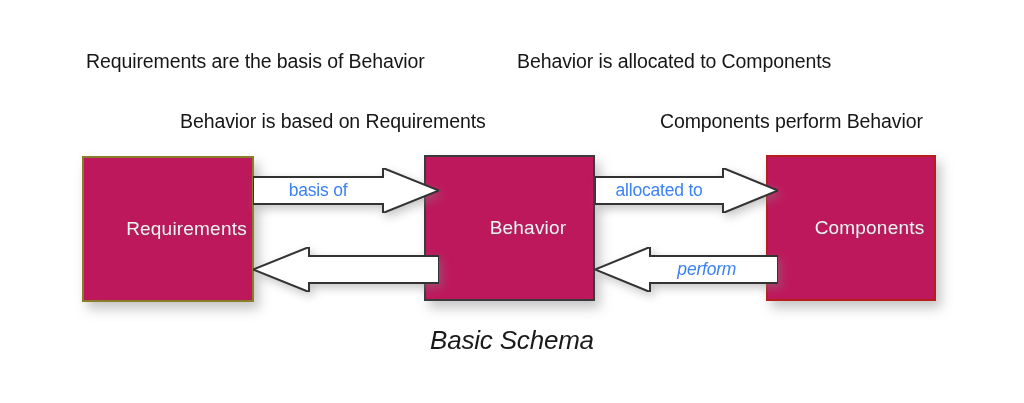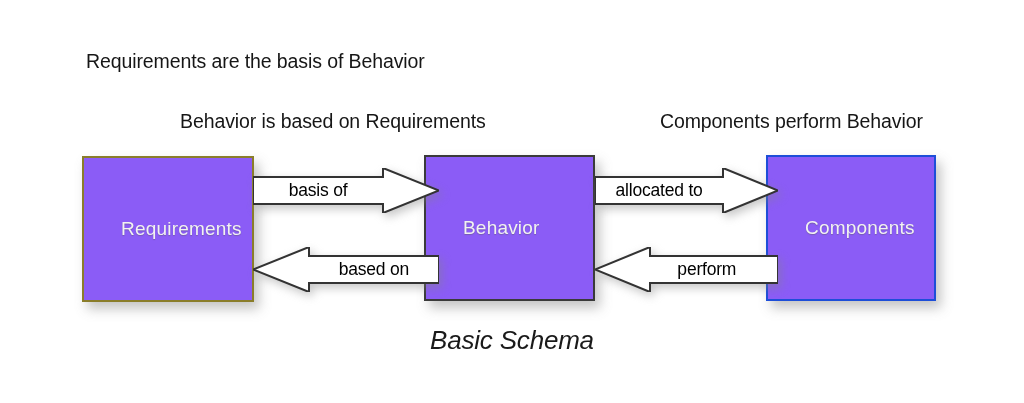--- a/index.html
+++ b/index.html
@@ -44,83 +44,84 @@
     text-align: center;
     color: #1a1a1a;
     font-size: 26px;
     letter-spacing: -0.2px;
     font-style: italic;
   }
 
   
   .node {
     position: absolute;
-    background: #8b5cf6;
+    background: #be185d;
     display: flex;
     align-items: center;
-    justify-content: flex-start;
+    justify-content: center;
     box-sizing: border-box;
     box-shadow: 5px 7px 11px rgba(120,120,120,0.42);
     padding-left: 37px;
   }
   .node-label {
     color: #f2f2f2;
     font-size: 19px;
     letter-spacing: 0.2px;
     text-shadow: 0 1px 1px rgba(90,90,90,0.45);
   }
   #node-requirements {
     left: 82px;  top: 156px;  width: 172px;  height: 146px;
     border: 2px solid #8a7d2a;
   }
   #node-behavior {
     left: 424px; top: 155px;  width: 171px;  height: 146px;
     border: 2px solid #3a3a3a;
   }
   #node-components {
     left: 766px; top: 155px;  width: 170px;  height: 146px;
-    border: 2px solid #1d4ed8;
+    border: 2px solid #b91c1c;
   }
 
   
   .arrow {
     position: absolute;
     filter: drop-shadow(3px 4px 5px rgba(130,130,130,0.45));
   }
   .arrow svg { display: block; }
   .arrow-label {
     position: absolute;
     top: 0;
     height: 100%;
     display: flex;
     align-items: center;
     justify-content: center;
-    color: #000000;
+    color: #3b82f6;
     font-size: 17.5px;
     white-space: nowrap;
     letter-spacing: -0.2px;
     pointer-events: none;
   }
   
   .arrow.to-right .arrow-label { left: 0; right: 30%; }
   
   .arrow.to-left  .arrow-label { left: 30%; right: 0; }
 
   #arrow-basis-of     { left: 253px; top: 168px; width: 186px; height: 45px; }
   #arrow-based-on     { left: 253px; top: 247px; width: 186px; height: 45px; }
   #arrow-allocated-to { left: 595px; top: 168px; width: 183px; height: 45px; }
-  #arrow-perform      { left: 595px; top: 247px; width: 172px; height: 45px; }
+  #arrow-perform      { left: 595px; top: 247px; width: 172px; height: 45px; font-style: italic; }
 </style>
 </head>
 <body>
 
 <div id="canvas">
 
   <div class="caption" id="cap-req-basis">Requirements are the basis of Behavior</div>
 
+  <div class="caption" id="cap-beh-alloc">Behavior is allocated to Components</div>
 
   <div class="caption" id="cap-comp-perf">Components perform Behavior</div>
 
   <div class="caption" id="cap-beh-based">Behavior is based on Requirements</div>
 
   <div class="node" id="node-requirements">
     <span class="node-label">Requirements</span>
   </div>
 
   <div class="node" id="node-behavior">
@@ -135,21 +136,20 @@
     <svg width="186" height="45" viewBox="0 0 186 45">
       <polygon points="0,9 130,9 130,0 186,22.5 130,45 130,36 0,36" fill="#ffffff" stroke="#333333" stroke-width="2" stroke-linejoin="miter"></polygon>
     </svg>
     <span class="arrow-label">basis of</span>
   </div>
 
   <div class="arrow to-left" id="arrow-based-on">
     <svg width="186" height="45" viewBox="0 0 186 45">
       <polygon points="186,9 56,9 56,0 0,22.5 56,45 56,36 186,36" fill="#ffffff" stroke="#333333" stroke-width="2" stroke-linejoin="miter"></polygon>
     </svg>
-    <span class="arrow-label">based on</span>
   </div>
 
   <div class="arrow to-right" id="arrow-allocated-to">
     <svg width="183" height="45" viewBox="0 0 183 45">
       <polygon points="0,9 128,9 128,0 183,22.5 128,45 128,36 0,36" fill="#ffffff" stroke="#333333" stroke-width="2" stroke-linejoin="miter"></polygon>
     </svg>
     <span class="arrow-label">allocated to</span>
   </div>
 
   <div class="arrow to-left" id="arrow-perform">

